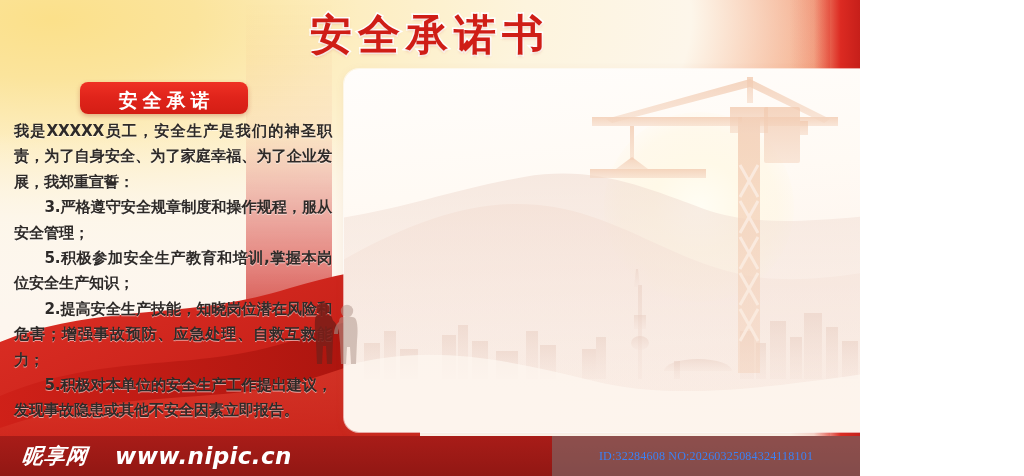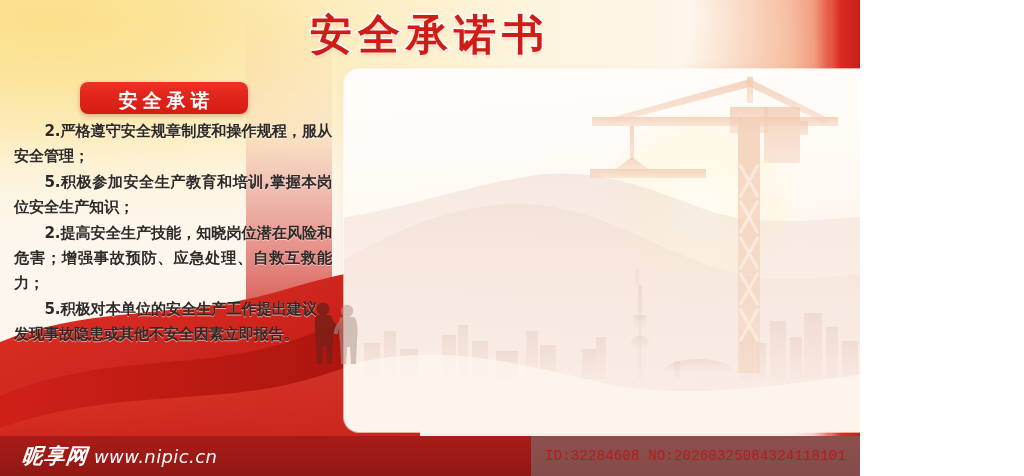--- a/index.html
+++ b/index.html
@@ -114,33 +114,33 @@
     display:flex;align-items:center;
   }
   .footer-logo{
     margin-left:22px;
     color:#fff;font-weight:bold;font-size:21px;
     letter-spacing:1px;
     font-style:italic;
     transform:skewX(-6deg);
   }
   .footer-url{
-    margin-left:6px;color:#fff;font-size:18px;font-weight:normal;
+    margin-left:27px;color:#fff;font-size:23px;font-weight:bold;
     font-style:italic;letter-spacing:.4px;
   }
   .idbar{
     position:absolute;right:0;bottom:0;
     height:40px;min-width:280px;
     background:rgba(120,120,120,.55);
     display:flex;align-items:center;justify-content:center;
     padding:0 14px;
   }
   .idbar span{
-    color:#b91c1c;font-size:14px;letter-spacing:.2px;
-    font-family:Liberation Mono, monospace;
+    color:#3b82f6;font-size:12px;letter-spacing:.2px;
+    font-family:Liberation Serif, serif;
   }
 </style>
 </head>
 <body>
 
 <div class="poster">
 
   <div class="bg-base"></div>
   <div class="bg-cream"></div>
 
@@ -261,21 +261,22 @@
     </div>
   </div>
 
   <div class="title">安全承诺书</div>
 
   <div class="badge">
     <span>安全承诺</span>
   </div>
 
   <div class="body-copy">
-    <p class="indent">2.严格遵守安全规章制度和操作规程，服从安全管理；</p>
+    <p>我是XXXXX员工，安全生产是我们的神圣职责，为了自身安全、为了家庭幸福、为了企业发展，我郑重宣誓：</p>
+    <p class="indent">3.严格遵守安全规章制度和操作规程，服从安全管理；</p>
     <p class="indent">5.积极参加安全生产教育和培训,掌握本岗位安全生产知识；</p>
     <p class="indent">2.提高安全生产技能，知晓岗位潜在风险和危害；增强事故预防、应急处理、自救互救能力；</p>
     <p class="indent">5.积极对本单位的安全生产工作提出建议，发现事故隐患或其他不安全因素立即报告。</p>
   </div>
 
   <div class="workers">
     <svg viewBox="0 0 62 66">
       <g fill="#7d1e18" opacity=".88">
         <circle cx="17" cy="9" r="6.4"></circle>
         <path d="M10,16 C13,14 22,14 25,16 C28,19 28,32 27,40 L26,64 L21,64 L20,46 L17,46 L16,64 L11,64 L10,42 C9,32 8,19 10,16 Z"></path>

